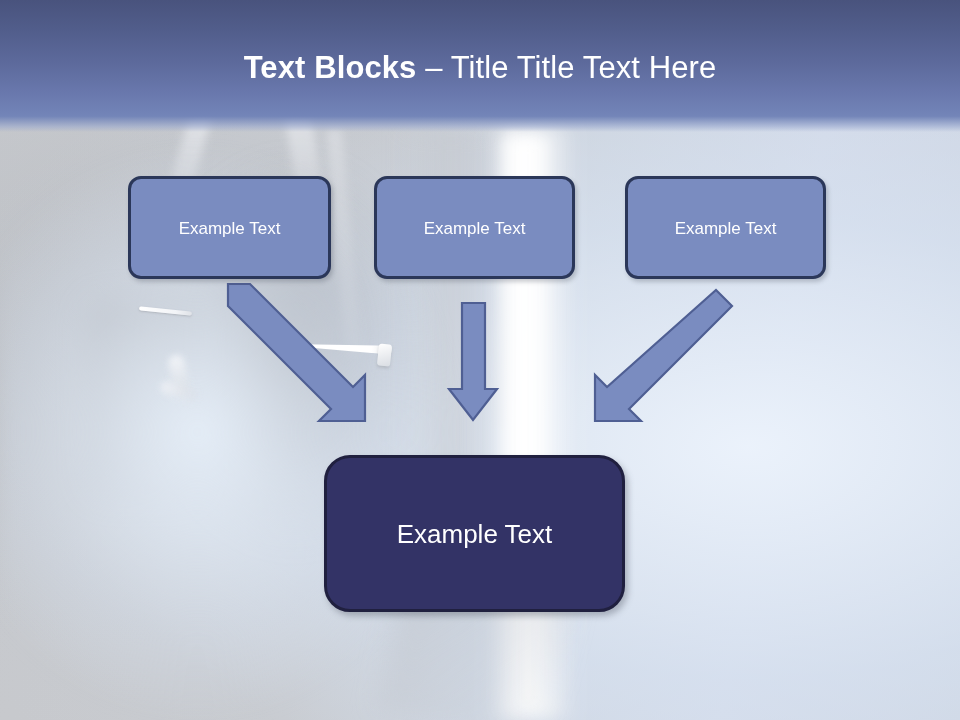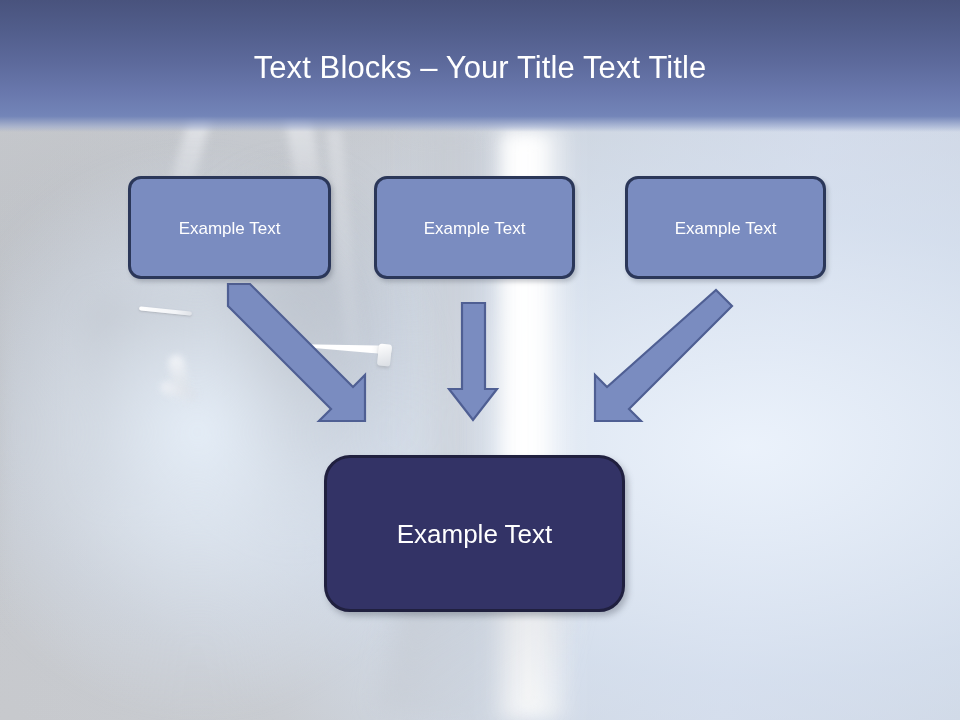--- a/index.html
+++ b/index.html
@@ -147,21 +147,21 @@
     position: absolute;
     left: 0; top: 50px;
     width: 960px;
     text-align: center;
     color: #ffffff;
     font-size: 31px;
     line-height: 36px;
     letter-spacing: 0.1px;
     white-space: nowrap;
   }
-  #title-text .bold { font-weight: normal; }
+  #title-text .bold { font-weight: bold; }
 
   
   .top-box {
     position: absolute;
     height: 103px;
     background: #7a8cc0;
     border: 3px solid #2b3759;
     border-radius: 13px;
     box-sizing: border-box;
     box-shadow: 2px 3px 4px rgba(80,85,100,0.30);
@@ -236,21 +236,21 @@
   <div class="bg-layer bg-glow-band2" style="position:absolute;"></div>
   <div class="bg-layer bg-diag-shadow" style="position:absolute;"></div>
   <div class="bg-layer handle-a" style="position:absolute;"></div>
   <div class="bg-layer handle-b" style="position:absolute;"></div>
   <div class="bg-layer streak streak-short" style="position:absolute;"></div>
   <div class="bg-layer streak streak-long" style="position:absolute;"></div>
   <div class="bg-layer streak-cap" style="position:absolute;"></div>
 
   <div id="title-bar">
     <div id="title-text">
-      <span class="bold">Text Blocks</span><span> – </span><span>Your Title Text Title</span>
+      <span class="bold">Text Blocks</span><span> – </span><span>Title Title Text Here</span>
     </div>
   </div>
 
   <svg class="arrow-svg" viewBox="0 0 960 720">
 
     <polygon class="arrow-shape" points="228,284 250,284 353,387 365,375 365,421 319,421 331,409 228,306"></polygon>
 
     <polygon class="arrow-shape" points="462,303 485,303 485,389 497,389 473,420 449,389 462,389"></polygon>
 
     <polygon class="arrow-shape" points="716,290 732,306 629,409 641,421 595,421 595,375 607,387"></polygon>

